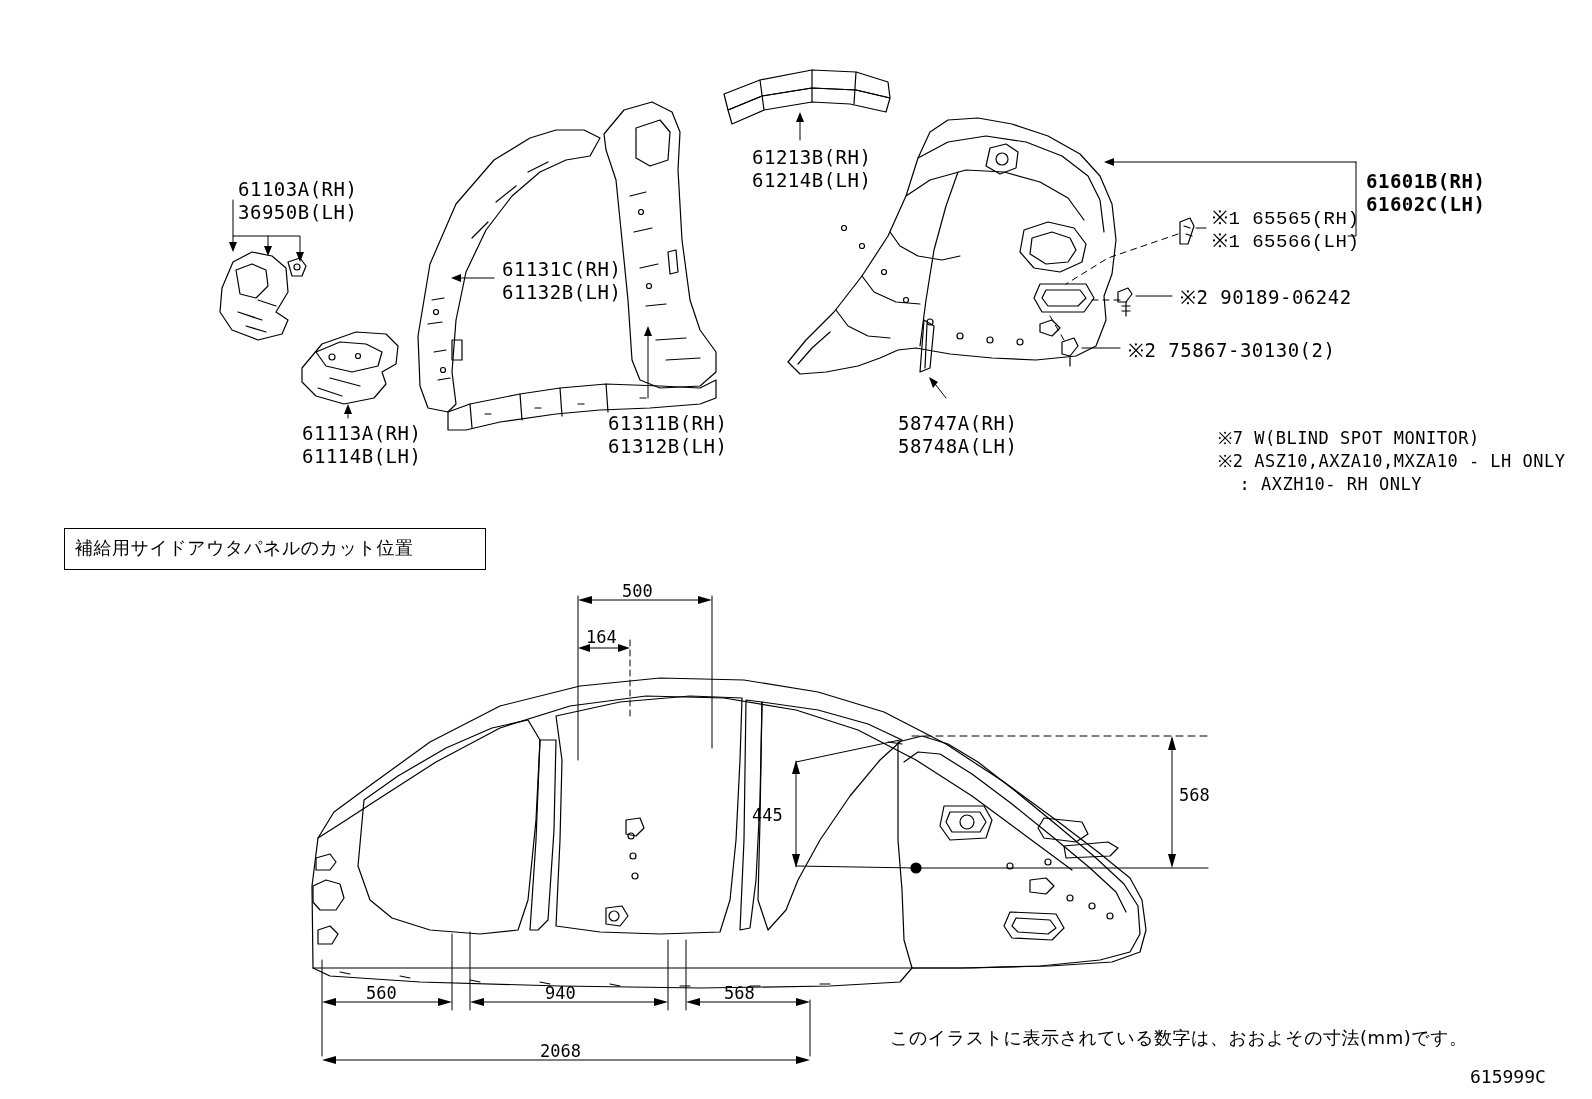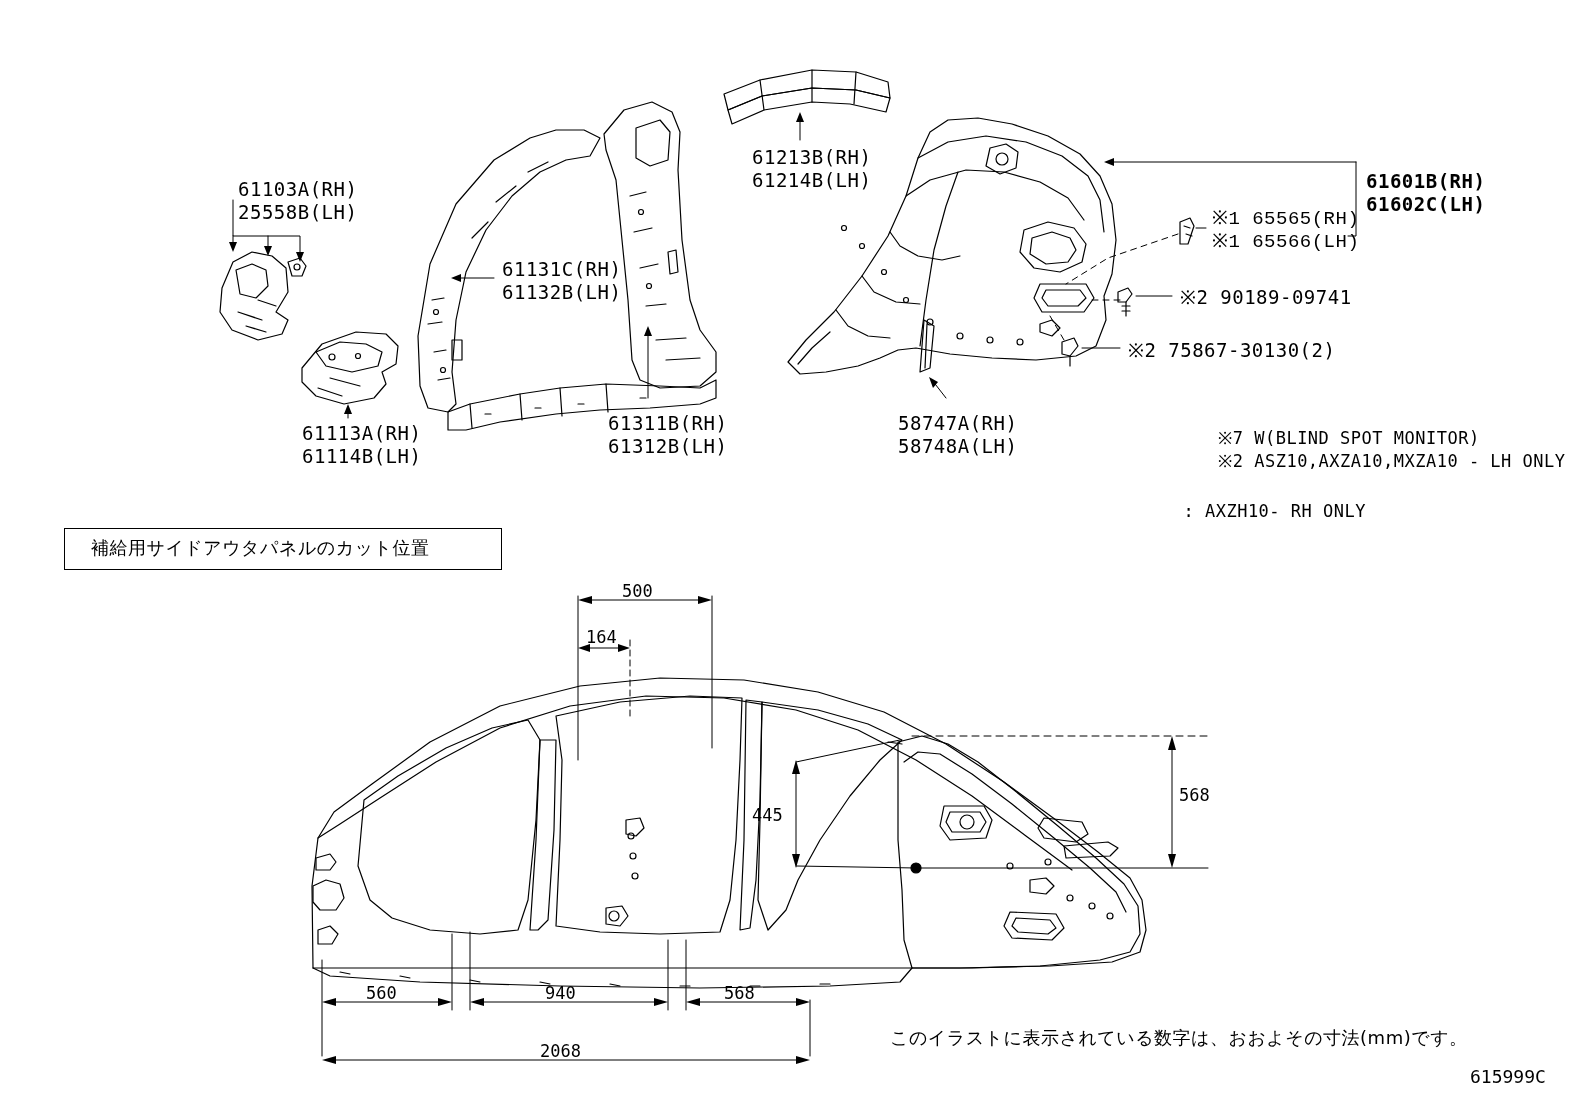--- a/index.html
+++ b/index.html
@@ -1,21 +1,21 @@
 <!DOCTYPE html>
 <html><head>
 <meta charset="utf-8">
 <style>
   html,body{margin:0;padding:0;background:#ffffff;}
   body{width:1592px;height:1099px;position:relative;font-family:"Liberation Sans",sans-serif;color:#000;overflow:hidden;}
   .lbl{position:absolute;white-space:pre;font-size:19px;line-height:23px;letter-spacing:0.5px;font-family:"DejaVu Sans Mono",monospace;}
   .lbl.sm{font-size:17px;line-height:21px;}
   .dim{position:absolute;font-size:17px;font-family:"DejaVu Sans Mono",monospace;}
   svg{position:absolute;left:0;top:0;}
-  .note-box{position:absolute;border:1px solid #000;padding:7px 10px 9px 26px;}
+  .note-box{position:absolute;border:1px solid #000;padding:7px 10px 9px 10px;}
   .note-box .jtxt{font-size:18px;font-family:"DejaVu Sans",sans-serif;letter-spacing:0.5px;}
   .note-box .etxt{font-size:17px;font-family:"DejaVu Sans Mono",monospace;margin-top:3px;}
   .footer{position:absolute;}
   .footer .j{font-size:18px;font-family:"DejaVu Sans",sans-serif;letter-spacing:0.5px;}
   .footer .e{font-size:17px;font-family:"DejaVu Sans Mono",monospace;margin-top:4px;}
   .code{position:absolute;font-size:18px;font-family:"DejaVu Sans Mono",monospace;}
 </style>
 </head>
 <body>
 
@@ -279,41 +279,41 @@
       <polygon points="810,1002 796,998 796,1006" fill="#000" stroke="none"></polygon>
 
       <path d="M334 1060 L798 1060"></path>
       <polygon points="322,1060 336,1056 336,1064" fill="#000" stroke="none"></polygon>
       <polygon points="810,1060 796,1056 796,1064" fill="#000" stroke="none"></polygon>
     </g>
   </g>
 </svg>
 
 <div class="lbl" style="left:238px;top:178px;">61103A(RH)
-25558B(LH)</div>
+36950B(LH)</div>
 <div class="lbl" style="left:302px;top:422px;">61113A(RH)
 61114B(LH)</div>
 <div class="lbl" style="left:502px;top:258px;">61131C(RH)
 61132B(LH)</div>
 <div class="lbl" style="left:608px;top:412px;">61311B(RH)
 61312B(LH)</div>
 <div class="lbl" style="left:752px;top:146px;">61213B(RH)
 61214B(LH)</div>
 <div class="lbl" style="left:898px;top:412px;">58747A(RH)
 58748A(LH)</div>
 <div class="lbl" style="left:1366px;top:170px;font-weight:bold;">61601B(RH)
 61602C(LH)</div>
 <div class="lbl" style="left:1212px;top:208px;font-family:Liberation Mono, monospace;">※1 65565(RH)
 ※1 65566(LH)</div>
-<div class="lbl" style="left:1180px;top:286px;">※2 90189-09741</div>
+<div class="lbl" style="left:1180px;top:286px;">※2 90189-06242</div>
 <div class="lbl" style="left:1128px;top:339px;">※2 75867-30130(2)</div>
 
 <div class="lbl sm" style="left:1218px;top:428px;">※7 W(BLIND SPOT MONITOR)</div>
 <div class="lbl sm" style="left:1218px;top:451px;">※2 ASZ10,AXZA10,MXZA10 - LH ONLY</div>
-<div class="lbl sm" style="left:1162px;top:474px;margin-top:27px;">  : AXZH10- RH ONLY</div>
+<div class="lbl sm" style="left:1218px;top:474px;">  : AXZH10- RH ONLY</div>
 
 <div class="note-box" style="left:64px;top:528px;width:400px;">
   <div class="jtxt">補給用サイドアウタパネルのカット位置</div>
 </div>
 
 <div class="dim" style="left:622px;top:581px;">500</div>
 <div class="dim" style="left:586px;top:627px;">164</div>
 <div class="dim" style="left:752px;top:805px;">445</div>
 <div class="dim" style="left:1179px;top:785px;">568</div>
 <div class="dim" style="left:366px;top:983px;">560</div>

